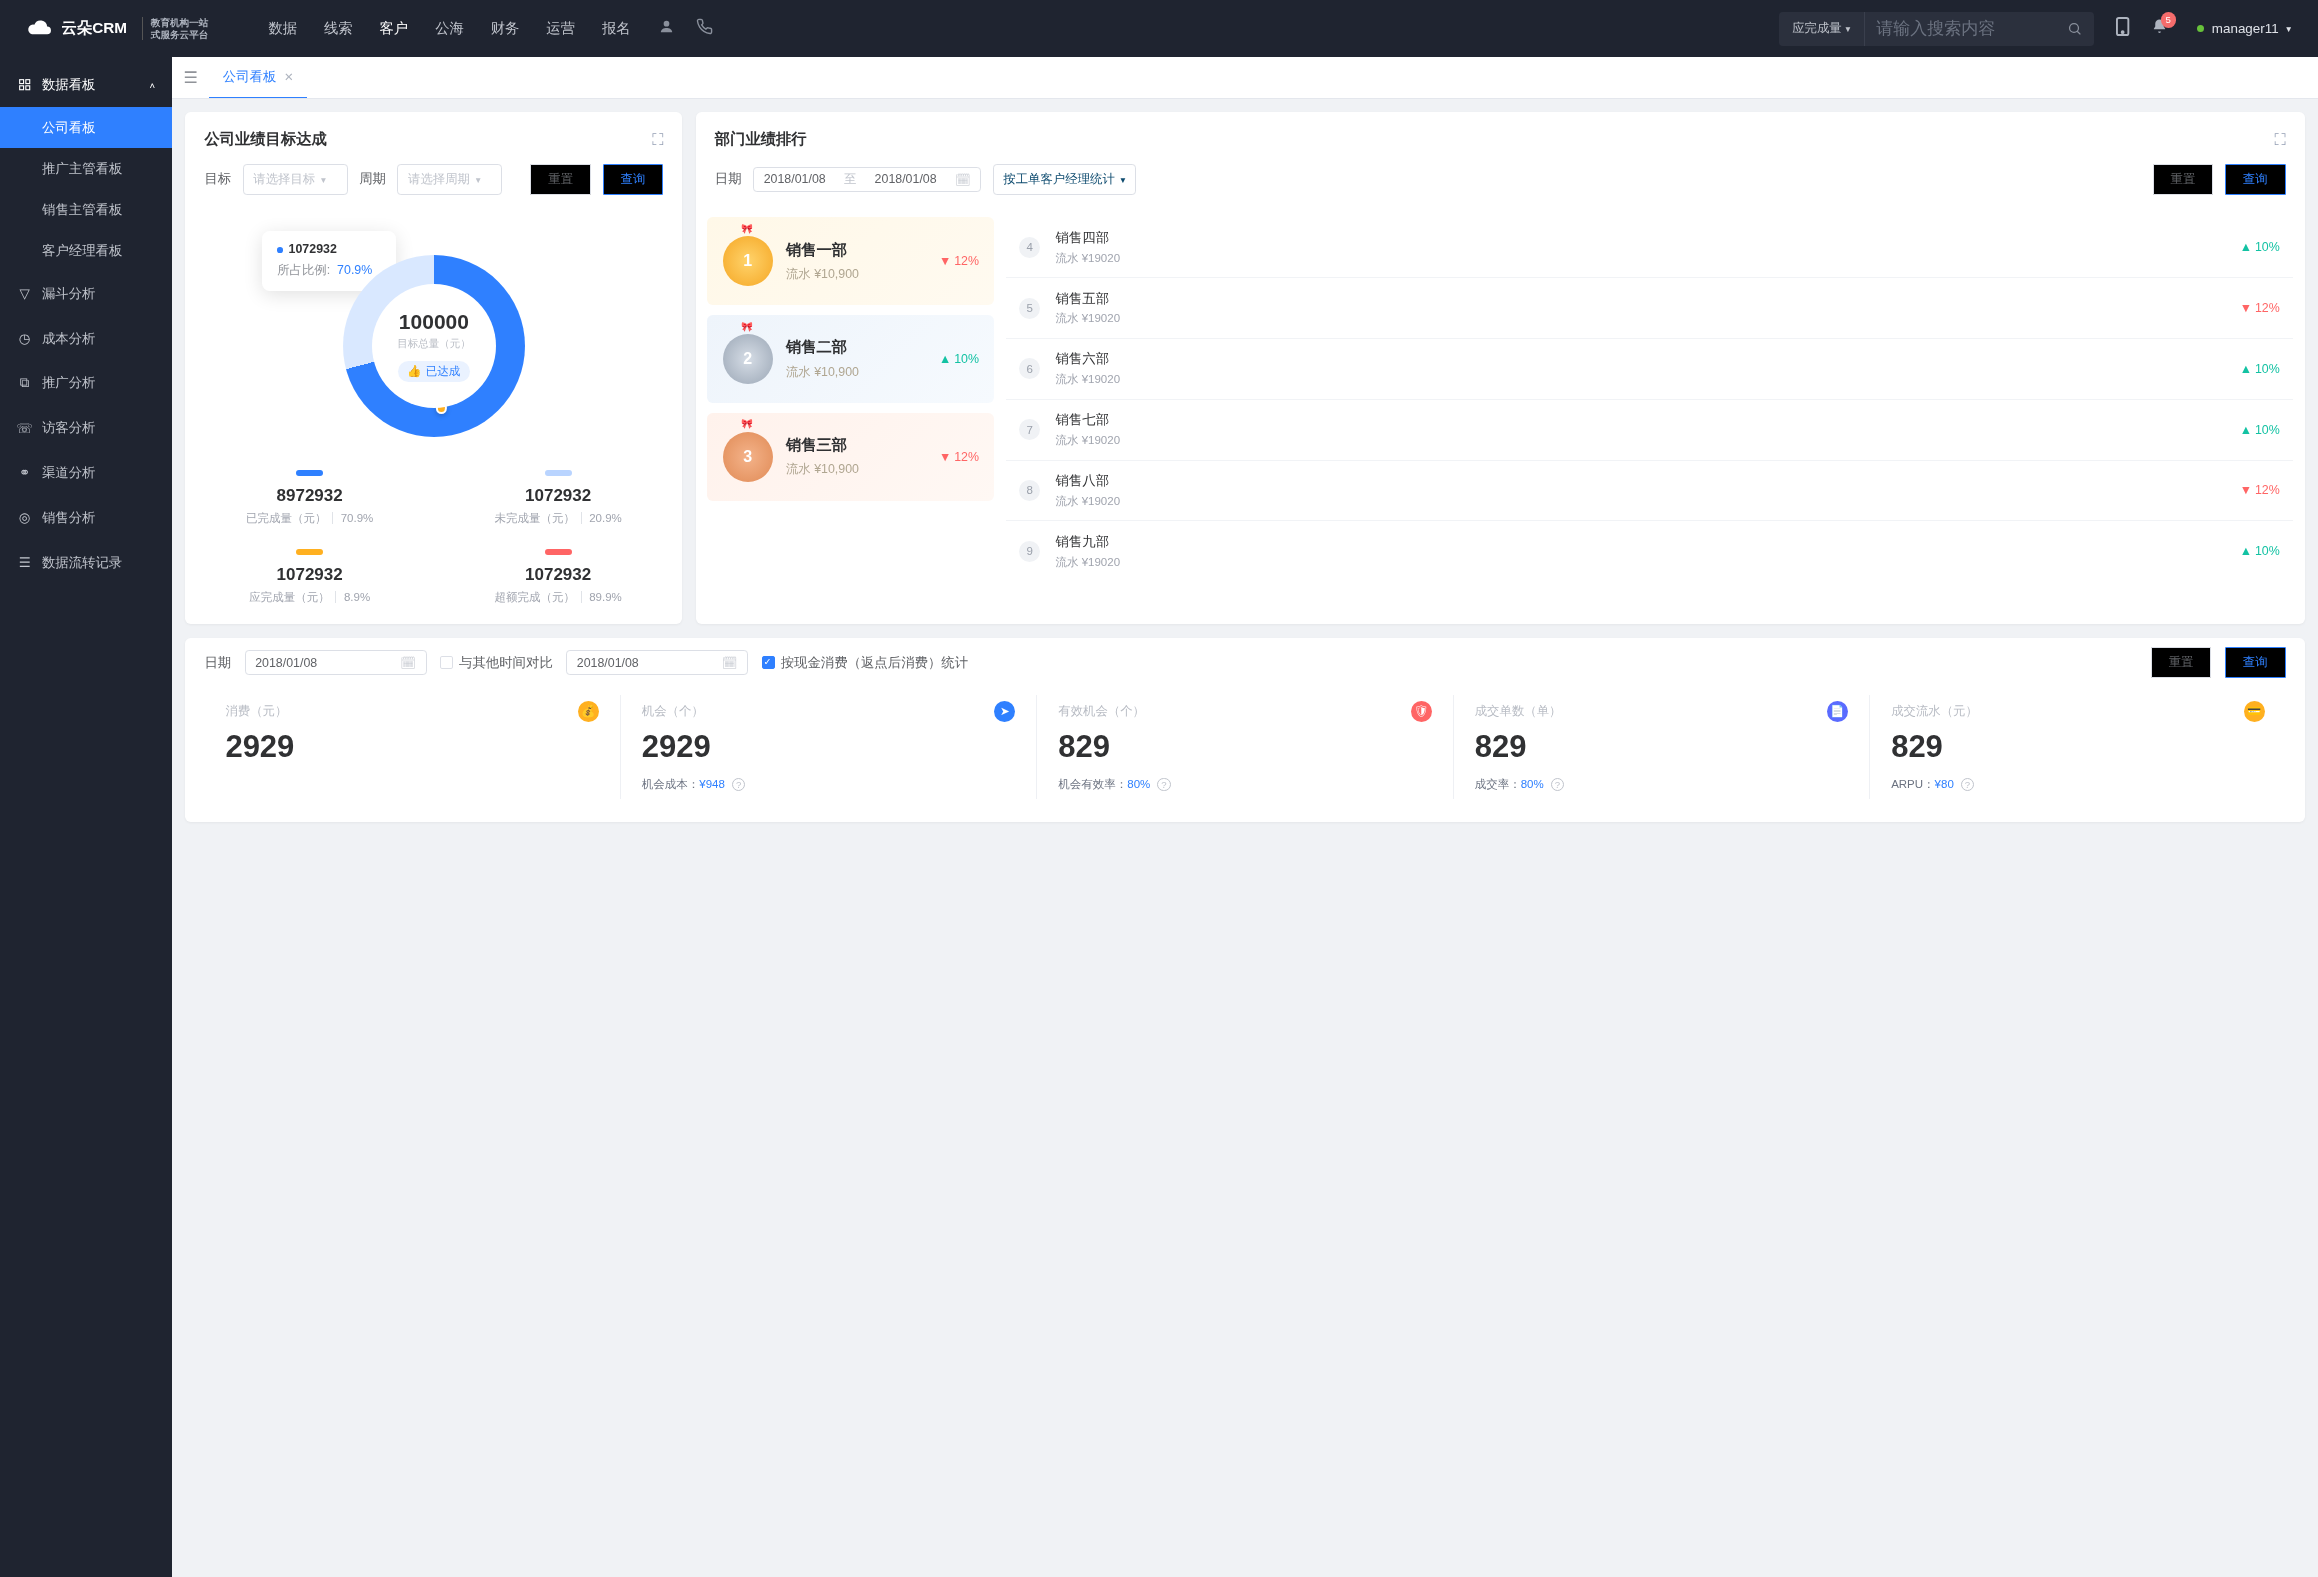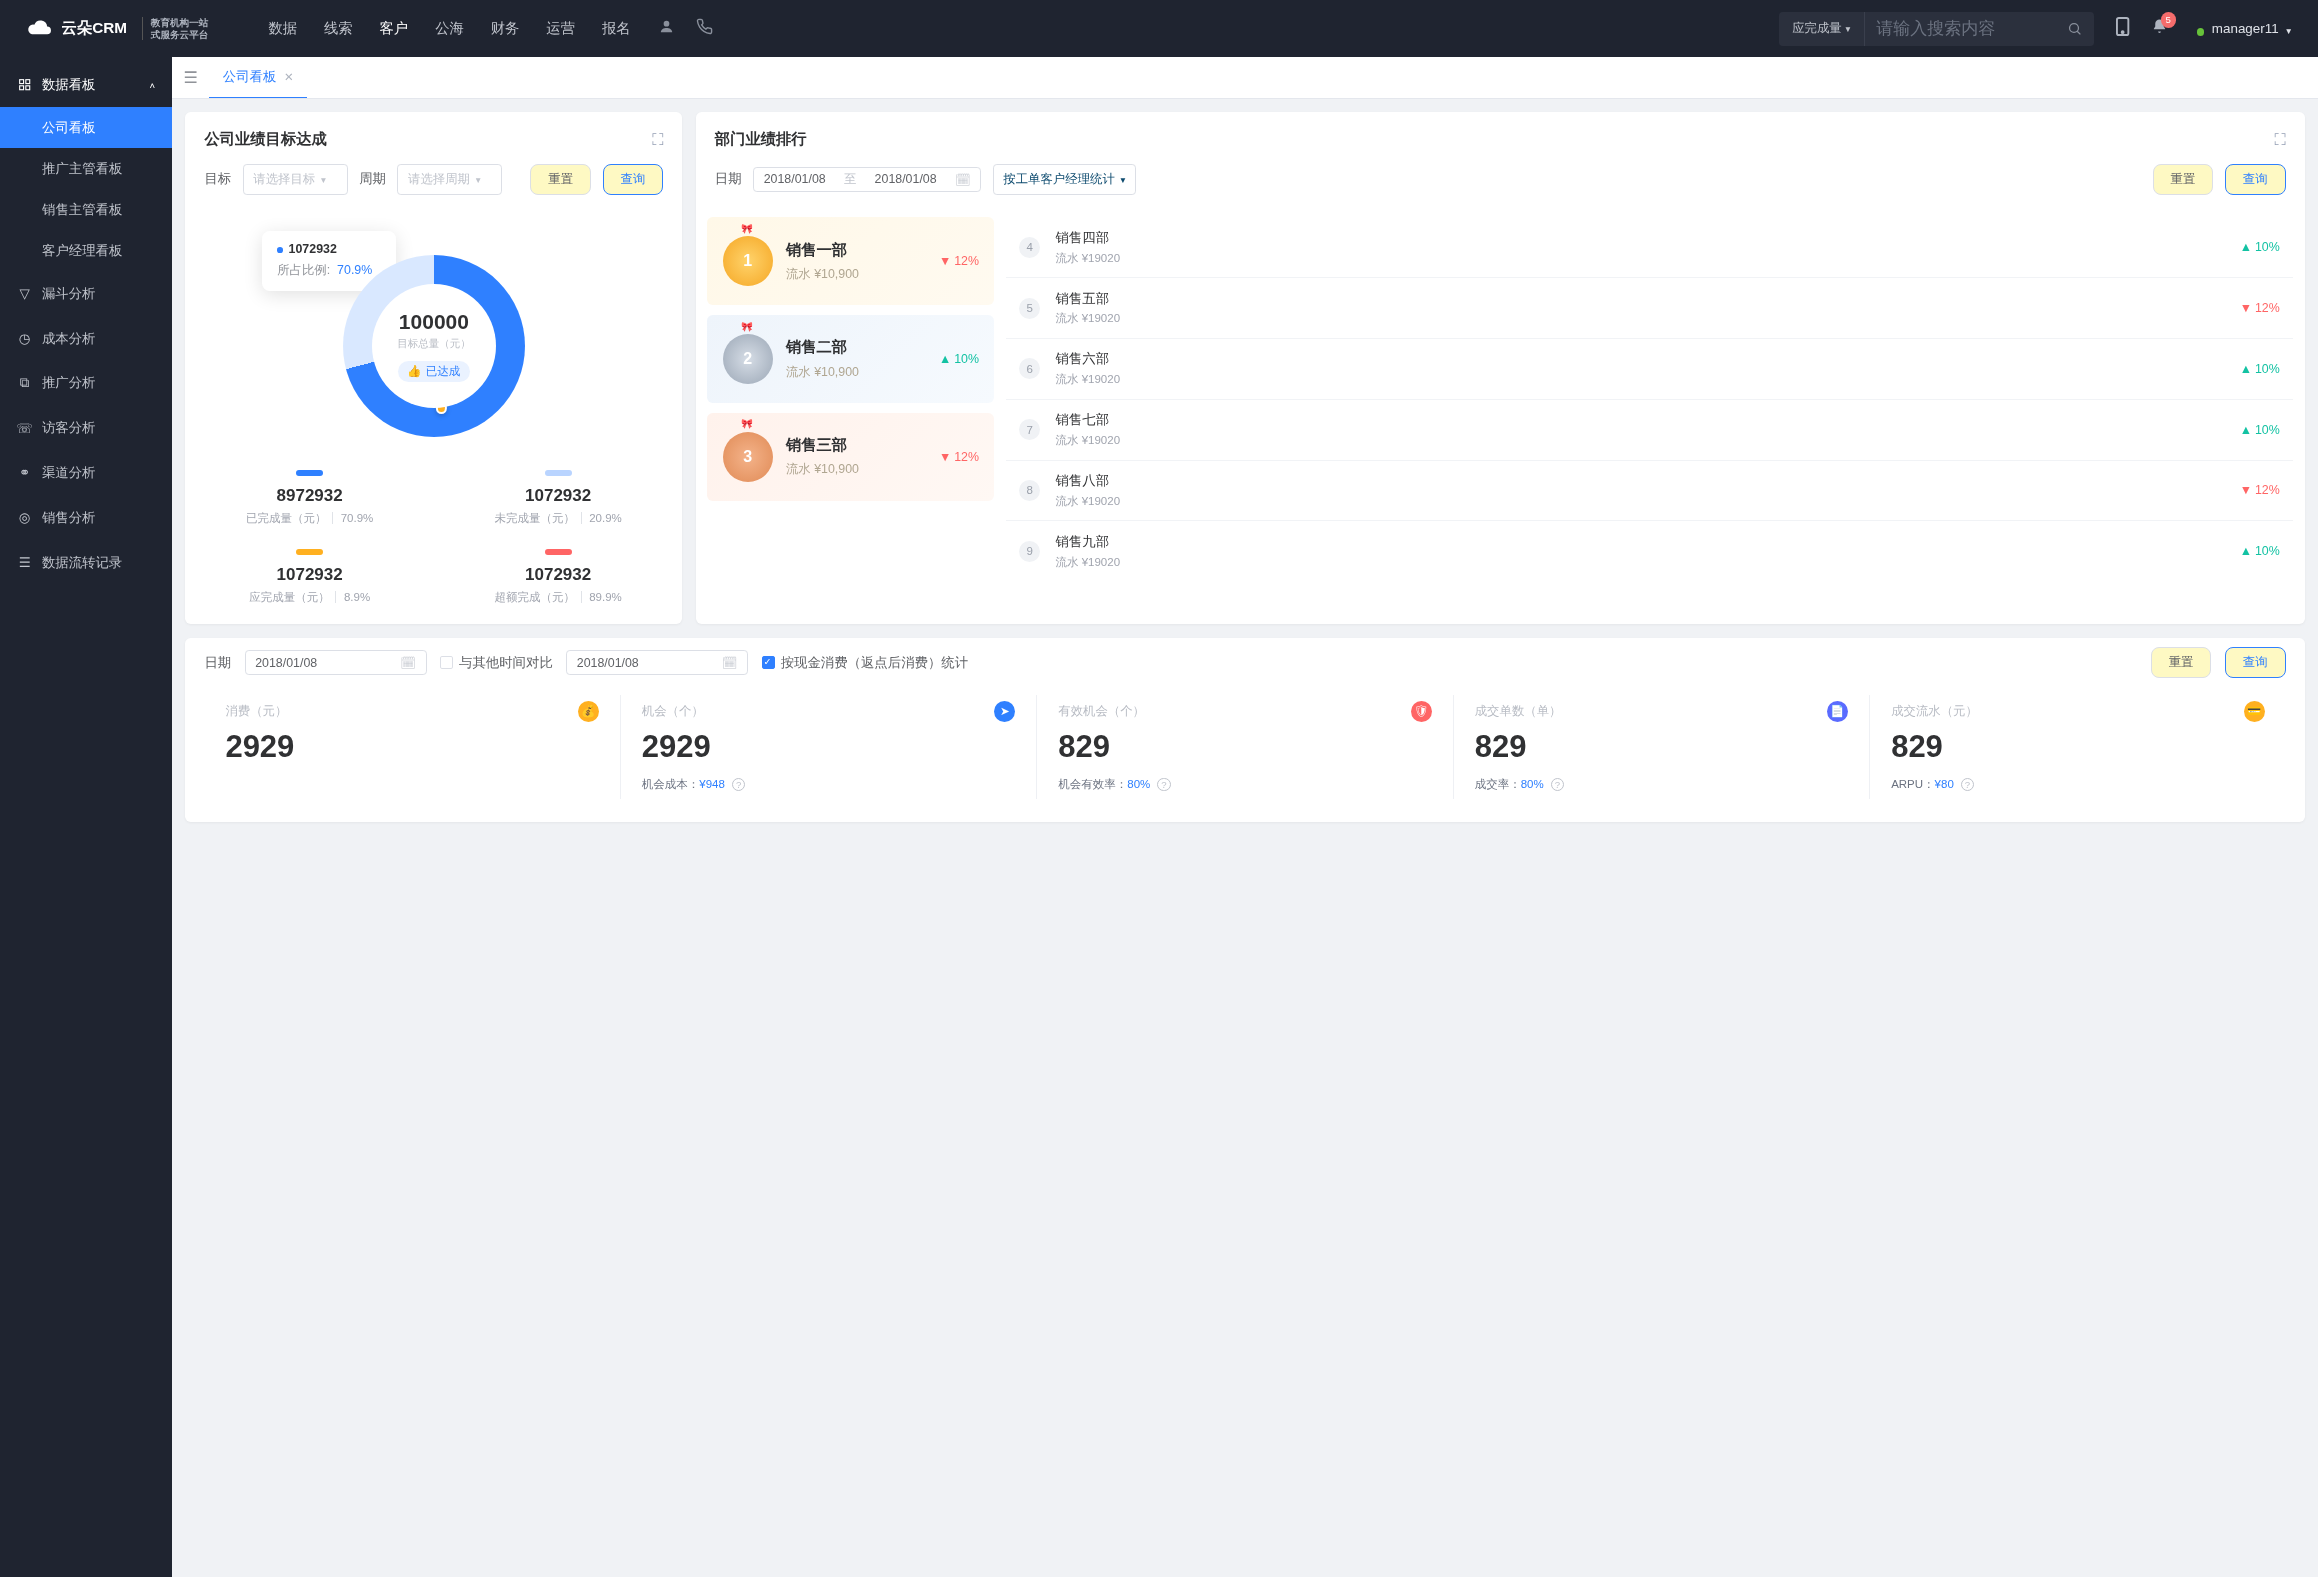--- a/index.html
+++ b/index.html
@@ -17,21 +17,21 @@
   .top-icons span{cursor:pointer;}
   .search-w { margin-left:auto; display:flex; align-items:center; background:#2b303d; border-radius:3.8px; height:34px; }
   .search-sel { padding:0 13.4px; font-size:12.4px; color:#c0c4cc; border-right:1px solid #3a3f4d; display:flex; align-items:center; gap:3.8px; height:100%;cursor:pointer;}
   .search-inp { padding:0 11.5px; display:flex; align-items:center; width:191px; }
   .search-inp input{ background:transparent; border:none; outline:none; color:#fff; font-size:17px; width:100%;}
   .search-inp input::placeholder{color:#6b7280;}
   .search-btn { width:38px; display:flex; align-items:center; justify-content:center;cursor:pointer;}
   .right-icons { display:flex; align-items:center; gap:21px; margin-left:21px; }
   .bell { position:relative;cursor:pointer;}
   .bell .badge{position:absolute;top:-5.7px;right:-7.6px;background:#f56c6c;color:#fff;font-size:9.6px;border-radius:7.6px;padding:0 4.8px;height:15.3px;line-height:15.3px;}
-  .user { display:flex; align-items:flex-end; gap:7.6px; color:#dfe2e8; font-size:13.4px; margin-left:7.6px;cursor:pointer;}
+  .user { display:flex; align-items:center; gap:7.6px; color:#dfe2e8; font-size:13.4px; margin-left:7.6px;cursor:pointer;}
   .dot { width:7.6px; height:7.6px; border-radius:50%; background:#67c23a; }
   
   .layout{display:flex;min-height:calc(100vh - 57px);}
   .sidebar { width:172px; background:#1f2430; color:#c0c4cc; padding-top:5.7px;}
   .sb-group { display:flex; align-items:center; gap:9.6px; padding:13.4px 17px; font-size:13.4px; cursor:pointer; color:#fff;}
   .sb-group .exp{margin-left:auto;}
   .sb-item { display:flex; align-items:center; gap:9.6px; padding:11.5px 17px 11.5px 42px; font-size:13.4px; cursor:pointer;}
   .sb-item.active { background:#2f80ff; color:#fff; }
   .sb-root { display:flex; align-items:center; gap:9.6px; padding:13.4px 17px; font-size:13.4px; cursor:pointer;}
   .main { flex:1; background:#f0f2f5; }
@@ -42,21 +42,21 @@
   .content{padding:13.4px;display:flex;flex-direction:column;gap:13.4px;}
   .row{display:flex;gap:13.4px;}
   .card{background:#fff;border-radius:5.7px;box-shadow:0 1px 2.9px rgba(0,0,0,0.05);}
   .card-hd{display:flex;align-items:center;justify-content:space-between;padding:17px 19px 5.7px;}
   .card-hd h3{font-size:15.3px;font-weight:600;}
   .expand-ico{color:#96a0b5;cursor:pointer;}
   .filters{display:flex;align-items:center;gap:11.5px;padding:7.6px 19px 17px;font-size:13.4px;color:#606266;}
   .lbl{color:#606266;}
   .sel{border:1px solid #dcdfe6;border-radius:3.8px;height:31px;display:flex;align-items:center;padding:0 9.6px;color:#c0c4cc;gap:5.7px;cursor:pointer;font-size:12.4px;}
   .date-sel{border:1px solid #dcdfe6;border-radius:3.8px;height:25px;display:flex;align-items:center;padding:0 9.6px;color:#606266;gap:5.7px;font-size:12.4px;cursor:pointer;}
-  .btn{height:31px;border:1px solid #dcdfe6;border-radius:8px;padding:0 17px;font-size:12.4px;background:#fef9c3;cursor:pointer;display:flex;align-items:center;}
+  .btn{height:31px;border:1px solid #dcdfe6;border-radius:1px;padding:0 17px;font-size:12.4px;background:#000000;cursor:pointer;display:flex;align-items:center;}
   .btn.primary{border-color:#2f80ff;color:#2f80ff;}
   .spacer{flex:1;}
   
   .goals-body{display:flex;flex-direction:column;align-items:center;padding:9.6px 0 19px;}
   .donut-wrap{position:relative;width:344px;height:249px;display:flex;align-items:center;justify-content:center;}
   .donut{width:182px;height:182px;border-radius:50%;background:conic-gradient(#2f80ff 0 70.9%, #d9e8ff 70.9% 100%);display:flex;align-items:center;justify-content:center;position:relative;}
   .donut::after{content:"";position:absolute;width:124px;height:124px;background:#fff;border-radius:50%;}
   .donut-center{position:relative;z-index:1;text-align:center;}
   .donut-center .num{font-size:21px;font-weight:700;color:#303133;}
   .donut-center .lbl2{font-size:10.5px;color:#b8bcc4;margin-top:3.8px;}

